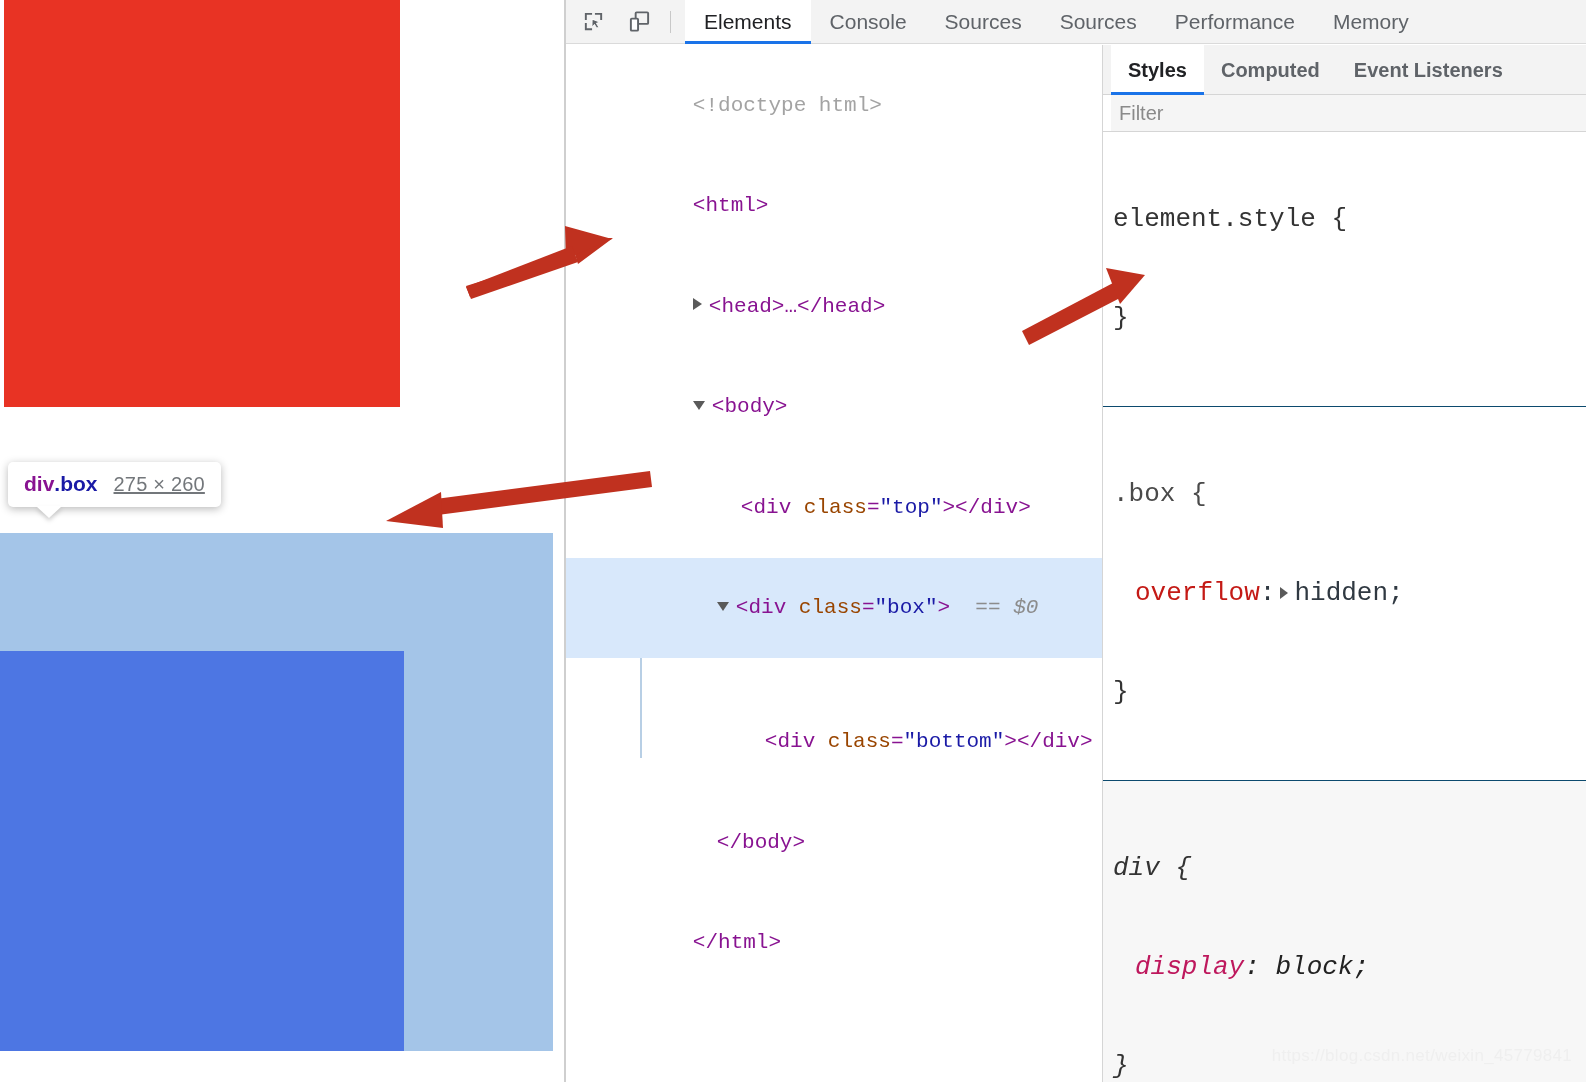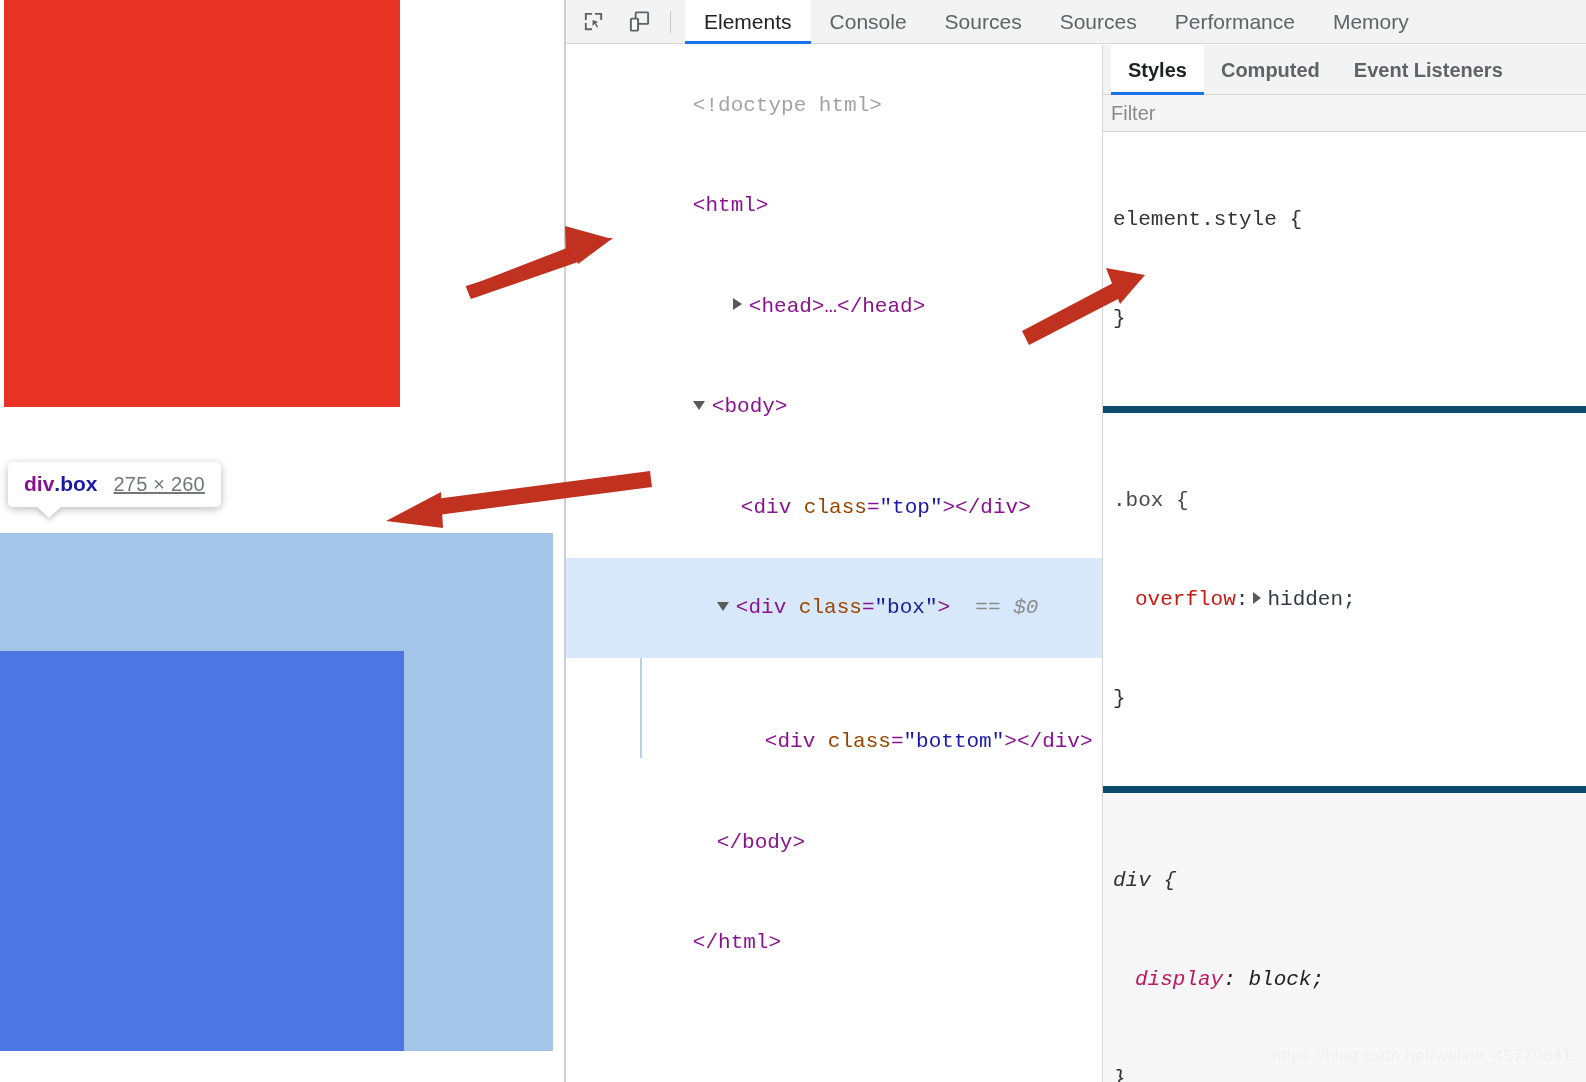--- a/index.html
+++ b/index.html
@@ -244,33 +244,34 @@
     border-bottom: 1px solid #d5d5d5;
     display: flex;
     align-items: center;
   }
   #filter-input {
     flex: 1;
     border: none;
     outline: none;
     background: #f5f5f5;
     height: 36px;
+    margin-left: 8px;
     padding: 0 8px;
     font-family: "Liberation Sans", sans-serif;
     font-size: 20px;
     color: #5f6368;
   }
   #filter-input::placeholder { color: #8a8a8a; }
 
   .rule {
     font-family: "Liberation Mono", monospace;
-    font-size: 21px;
+    font-size: 26px;
     line-height: 33px;
     padding: 5px 0 5px 10px;
-    border-bottom: 7px solid #0c4a6e;
+    border-bottom: 1px solid #0c4a6e;
     color: #333;
     white-space: pre;
   }
   .rule.ua { background: #f7f7f7; font-style: italic; }
   .sel-txt { color: #4a4a4a; }
   .prop { color: #c41a16; }
   .val  { color: #303942; }
   .ua .prop { color: #be185d; }
   .ua .val  { color: #222; }
   .indent { display: inline-block; width: 22px; }
@@ -353,21 +354,21 @@
     <div id="dom-tree">
 
       <div class="node" style="padding-left:26px;">
         <span class="doctype">&lt;!doctype html&gt;</span>
       </div>
 
       <div class="node" style="padding-left:26px;">
         <span class="tagpunct">&lt;html&gt;</span>
       </div>
 
-      <div class="node" style="padding-left:26px;margin-left:40px;">
+      <div class="node" style="padding-left:26px;">
         <span class="tw closed"></span><span class="tagpunct">&lt;head&gt;…&lt;/head&gt;</span>
       </div>
 
       <div class="node" style="padding-left:26px;">
         <span class="tw open"></span><span class="tagpunct">&lt;body&gt;</span>
       </div>
 
       <div class="node" style="padding-left:74px;">
         <span class="tagpunct">&lt;</span><span class="tagpunct">div</span><span> </span><span class="attrname">class</span><span class="tagpunct">=</span><span class="attrval">"<span>top</span>"</span><span class="tagpunct">&gt;&lt;/div&gt;</span>
       </div>

